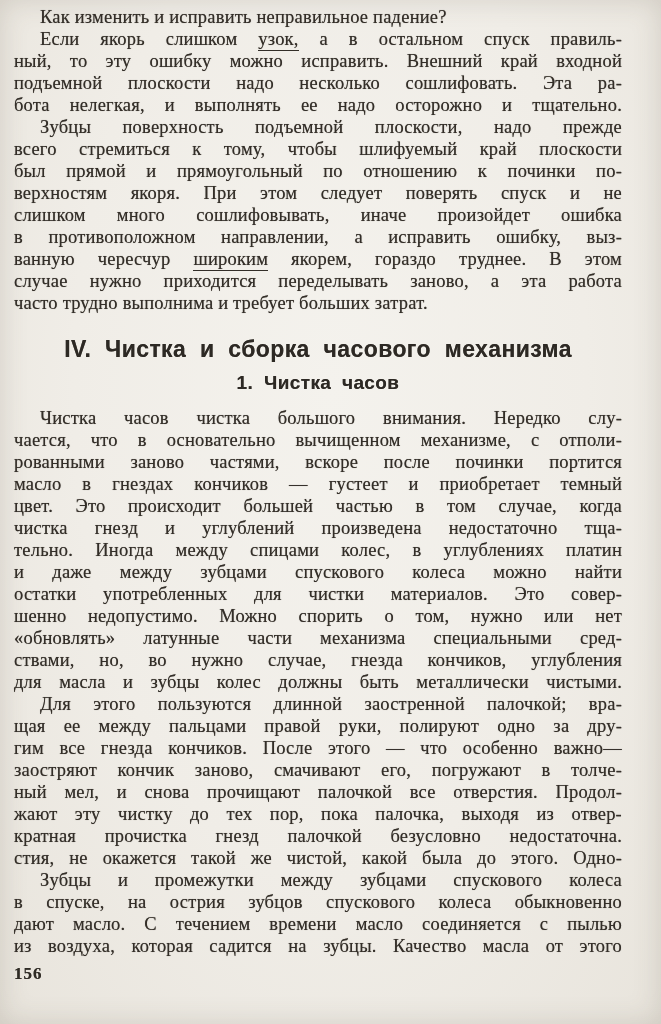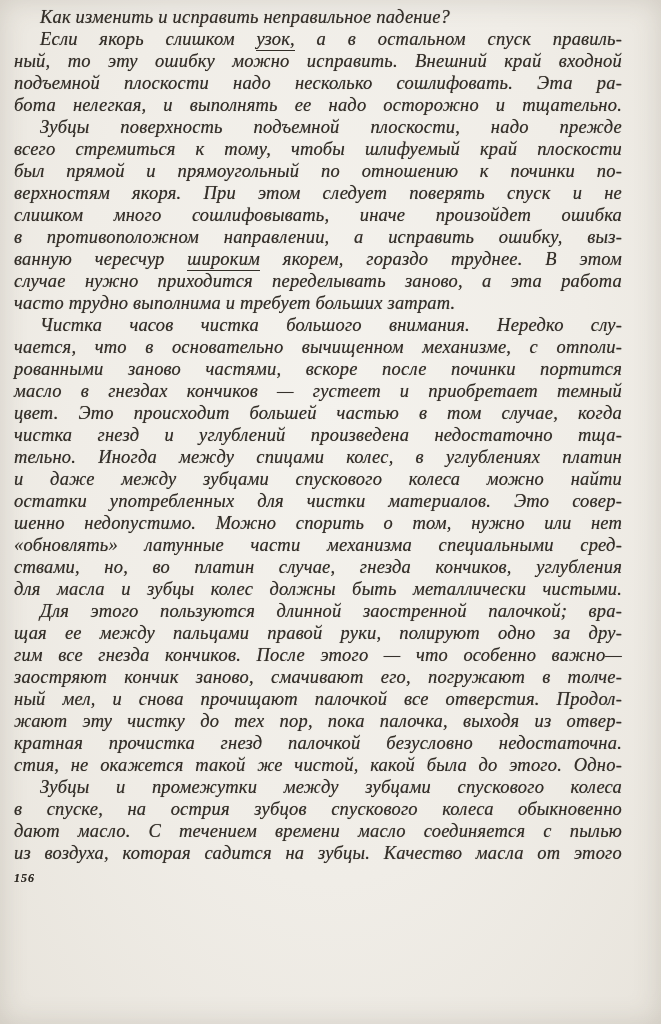--- a/index.html
+++ b/index.html
@@ -12,21 +12,20 @@
     width: 661px;
     height: 1024px;
     margin: 0 auto;
     box-sizing: border-box;
     padding: 6px 39px 16px 14px;
     background: radial-gradient(ellipse at 50% 38%, #f4f2ed 0%, #f0ede7 55%, #e8e4dc 100%);
     box-shadow: inset 0 0 28px rgba(90,80,60,0.18);
     overflow: hidden;
     font-family: "Liberation Serif", "DejaVu Serif", serif;
     color: #332e28;
-    font-style: italic;
   }
   .body-text {
     font-size: 18.5px;
     letter-spacing: 0.2px;
     text-shadow: 0 0 0.7px rgba(51,46,40,0.65);
   }
   .para { margin: 0; }
   .line {
     height: 22px;
     line-height: 22px;
@@ -60,21 +59,21 @@
     font-size: 19px;
     line-height: 22px;
     letter-spacing: 0.4px;
     word-spacing: 5px;
     color: #2d2924;
     text-shadow: 0 0 0.6px rgba(45,41,36,0.7);
   }
   .page-number {
     margin-top: 7px;
     font-weight: 700;
-    font-size: 12px;
+    font-size: 17px;
     letter-spacing: 1px;
     color: #2f2b25;
     text-shadow: 0 0 0.6px rgba(47,43,37,0.7);
   }
 </style>
 </head>
 <body>
 
 <div class="sheet">
 
@@ -94,35 +93,39 @@
         <div class="line j"><span>был прямой и прямоугольный по отношению к починки по-</span></div>
         <div class="line j"><span>верхностям якоря. При этом следует поверять спуск и не</span></div>
         <div class="line j"><span>слишком много сошлифовывать, иначе произойдет ошибка</span></div>
         <div class="line j"><span>в противоположном направлении, а исправить ошибку, выз-</span></div>
         <div class="line j"><span>ванную чересчур </span><span class="u">широким</span><span> якорем, гораздо труднее. В этом</span></div>
         <div class="line j"><span>случае нужно приходится переделывать заново, а эта работа</span></div>
         <div class="line"><span>часто трудно выполнима и требует больших затрат.</span></div>
       </div>
     </div>
 
+  <div class="heading-block">
+    <h2 class="chapter-heading">IV. Чистка и сборка часового механизма</h2>
+    <h3 class="section-heading">1. Чистка часов</h3>
+  </div>
 
   <div class="body-text">
       <div class="para">
         <div class="line j first"><span>Чистка часов чистка большого внимания. Нередко слу-</span></div>
         <div class="line j"><span>чается, что в основательно вычищенном механизме, с отполи-</span></div>
         <div class="line j"><span>рованными заново частями, вскоре после починки портится</span></div>
         <div class="line j"><span>масло в гнездах кончиков — густеет и приобретает темный</span></div>
         <div class="line j"><span>цвет. Это происходит большей частью в том случае, когда</span></div>
         <div class="line j"><span>чистка гнезд и углублений произведена недостаточно тща-</span></div>
         <div class="line j"><span>тельно. Иногда между спицами колес, в углублениях платин</span></div>
         <div class="line j"><span>и даже между зубцами спускового колеса можно найти</span></div>
         <div class="line j"><span>остатки употребленных для чистки материалов. Это совер-</span></div>
         <div class="line j"><span>шенно недопустимо. Можно спорить о том, нужно или нет</span></div>
         <div class="line j"><span>«обновлять» латунные части механизма специальными сред-</span></div>
-        <div class="line j"><span>ствами, но, во платин случае, гнезда кончиков, углубления</span></div>
+        <div class="line j"><span>ствами, но, во нужно случае, гнезда кончиков, углубления</span></div>
         <div class="line j"><span>для масла и зубцы колес должны быть металлически чистыми.</span></div>
       </div>
       <div class="para">
         <div class="line j first"><span>Для этого пользуются длинной заостренной палочкой; вра-</span></div>
         <div class="line j"><span>щая ее между пальцами правой руки, полируют одно за дру-</span></div>
         <div class="line j"><span>гим все гнезда кончиков. После этого — что особенно важно—</span></div>
         <div class="line j"><span>заостряют кончик заново, смачивают его, погружают в толче-</span></div>
         <div class="line j"><span>ный мел, и снова прочищают палочкой все отверстия. Продол-</span></div>
         <div class="line j"><span>жают эту чистку до тех пор, пока палочка, выходя из отвер-</span></div>
         <div class="line j"><span>кратная прочистка гнезд палочкой безусловно недостаточна.</span></div>

